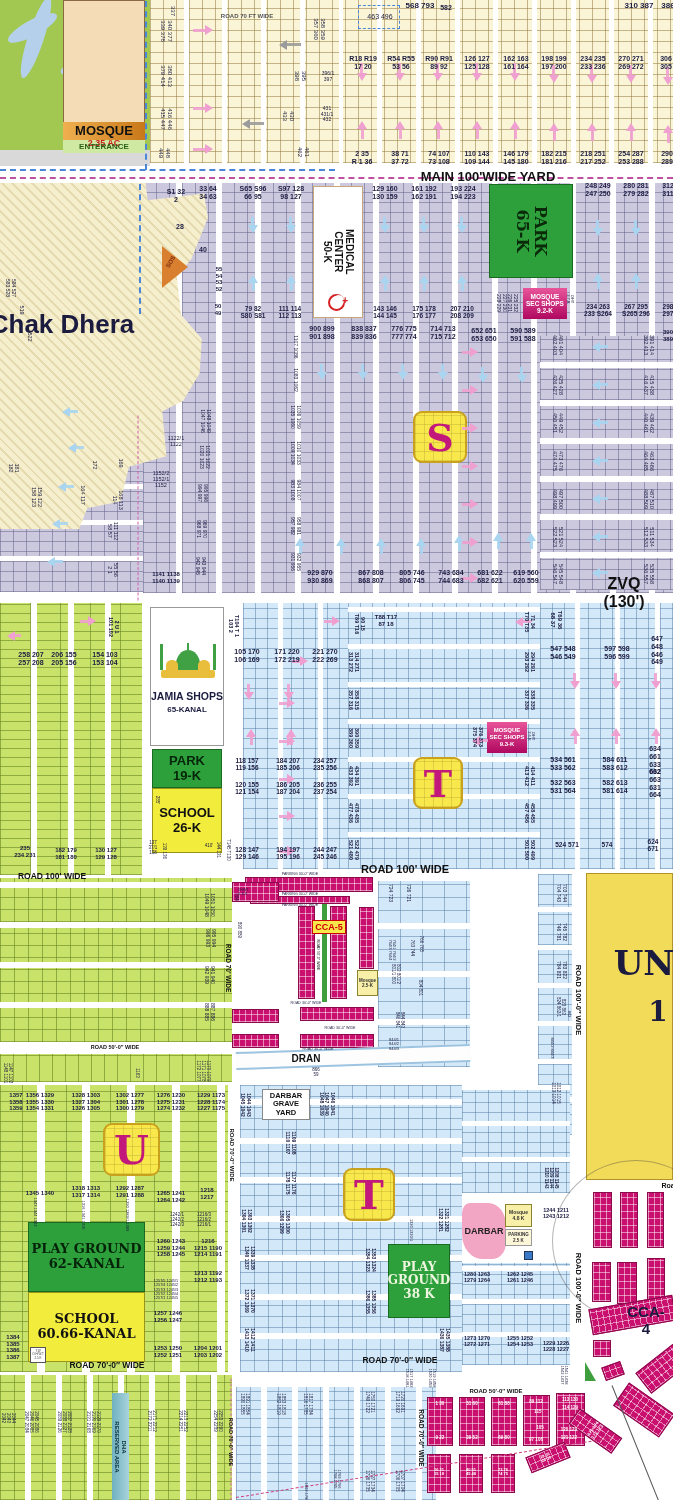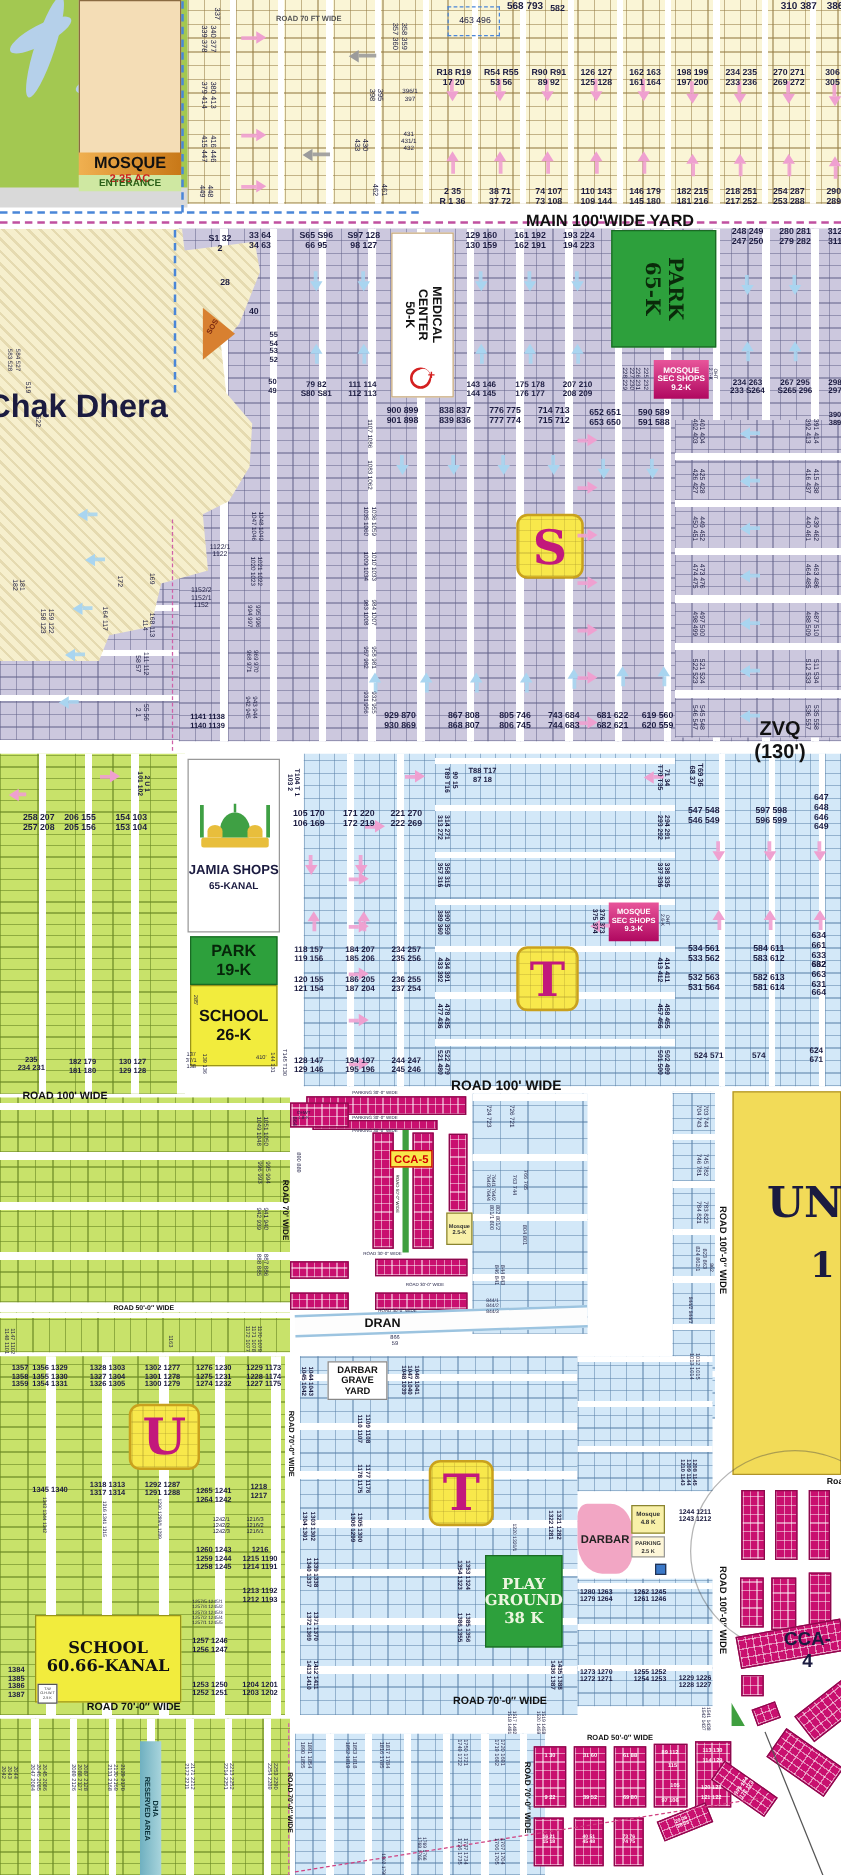--- a/index.html
+++ b/index.html
@@ -122,20 +122,24 @@
     </div>
     <div class="b dran" style="left: 236px; top: 1048px; width: 234px; height: 18px; background: rgb(253, 253, 253);"></div>
     <div class="b" style="left: 262px; top: 1089px; width: 48px; height: 31px; background: rgb(255, 255, 255); border: 1px solid rgb(136, 136, 136);">
       <div class="in"><div style="font-size: 7.5px; color: rgb(17, 17, 17); font-weight: bold; white-space: pre-line; line-height: 1.12;">DARBAR
 GRAVE YARD</div></div>
     </div>
     <div class="b" style="left: 388px; top: 1244px; width: 62px; height: 74px; background: rgb(45, 160, 60); border: 1px solid rgb(26, 106, 36);">
       <div class="in"><div style="font-size: 12px; color: rgb(238, 246, 224); font-weight: bold; font-family: &quot;DejaVu Serif&quot;, serif; white-space: pre-line; line-height: 1.12;">PLAY
 GROUND
 38 K</div></div>
+    </div>
+    <div class="b" style="left: 28px; top: 1222px; width: 117px; height: 70px; background: rgb(45, 160, 60); border: 1px solid rgb(26, 106, 36);">
+      <div class="in"><div style="font-size: 13px; color: rgb(6, 35, 10); font-weight: bold; font-family: &quot;DejaVu Serif&quot;, serif; white-space: pre-line; line-height: 1.12;">PLAY GROUND
+62-KANAL</div></div>
     </div>
     <div class="b" style="left: 28px; top: 1292px; width: 117px; height: 70px; background: rgb(242, 236, 61); border: 1px solid rgb(154, 148, 26);">
       <div class="in"><div style="font-size: 13px; color: rgb(17, 17, 17); font-weight: bold; font-family: &quot;DejaVu Serif&quot;, serif; white-space: pre-line; line-height: 1.12;">SCHOOL
 60.66-KANAL</div></div>
     </div>
     <div class="b" style="left: 30px; top: 1347px; width: 16px; height: 16px; background: rgb(255, 255, 255); border: 0.5px solid rgb(85, 85, 85);">
       <div class="in"><div style="font-size: 3px; color: rgb(51, 51, 51); white-space: pre-line; line-height: 1.12;">T.W
 O.H.W.T
 2.5 K</div></div>
     </div>

